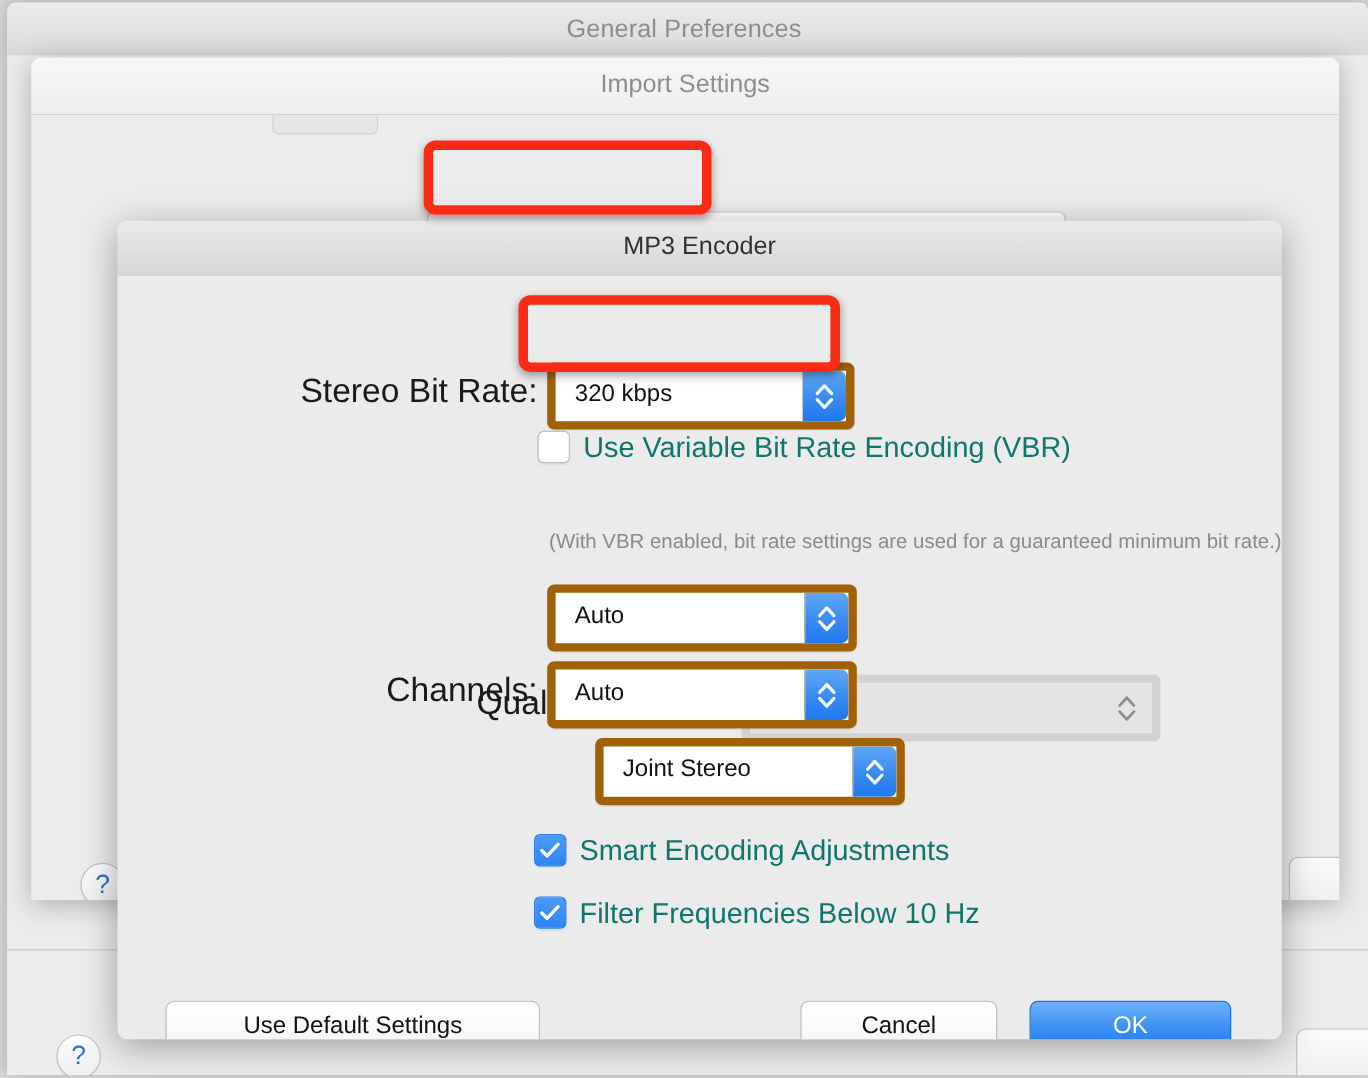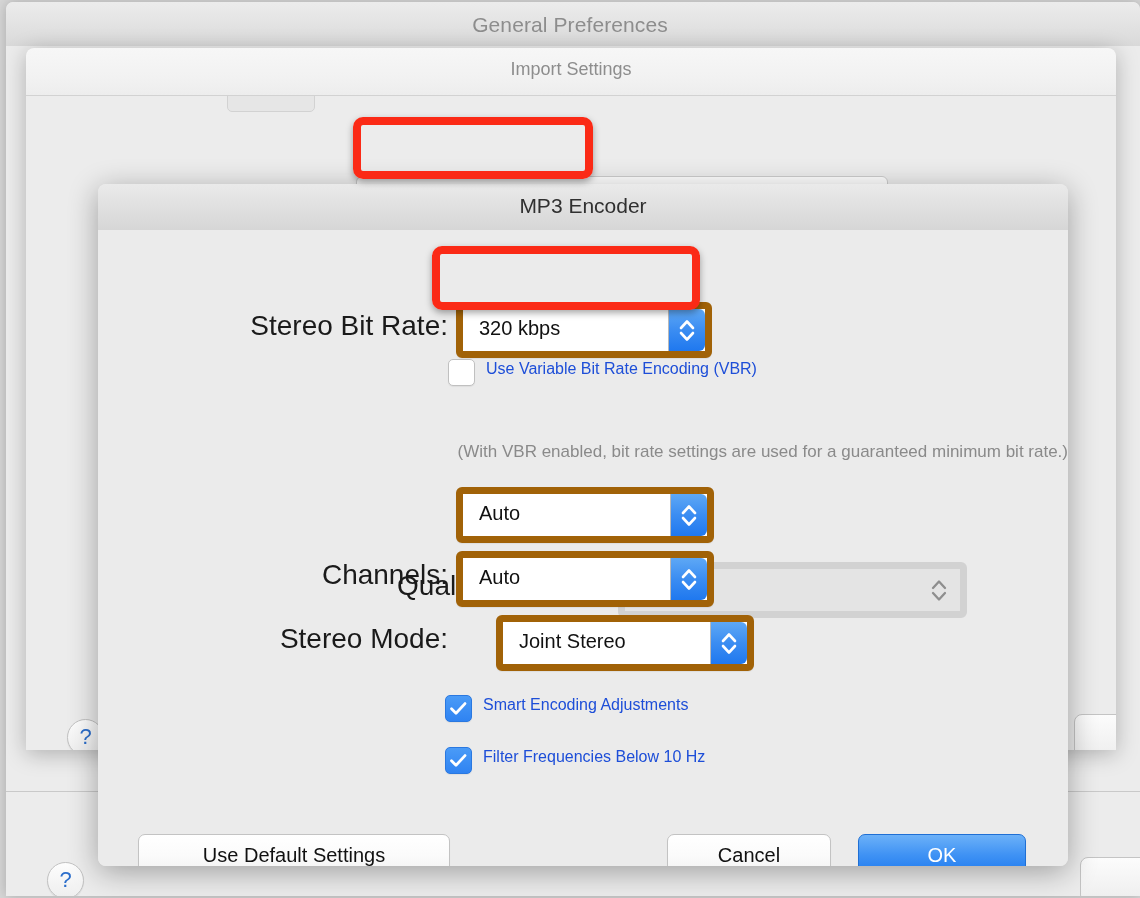--- a/index.html
+++ b/index.html
@@ -118,21 +118,21 @@
     background: linear-gradient(to bottom, #f7f7f7 0%, #f2f2f2 60%, #ededed 100%);
     border-bottom: 1px solid #d2d2d2;
     border-radius: 8px 8px 0 0;
   }
   .import-title {
     position: absolute;
     top: 11px;
     left: 0;
     width: 1090px;
     text-align: center;
-    font-size: 18px;
+    font-size: 21px;
     color: #8d8d8d;
   }
   .import-row {
     position: absolute;
     top: 128px;
     left: 0;
     width: 1090px;
     height: 42px;
   }
   .import-label {
@@ -303,22 +303,22 @@
     box-sizing: border-box;
   }
   .checkbox.checked {
     background: linear-gradient(to bottom, #4a9bf7, #2f83f2);
     border-color: #2a78e0;
   }
   .check-label {
     position: absolute;
     left: 38px;
     top: 1px;
-    font-size: 16px;
-    color: #1d4ed8;
+    font-size: 24px;
+    color: #0f766e;
     white-space: nowrap;
   }
   .hint-text {
     position: absolute;
     left: 0;
     top: 426px;
     width: 970px;
     text-align: right;
     font-size: 17px;
     color: #8a8a8a;
@@ -446,21 +446,20 @@
         <div class="stepper">
           <svg width="36" height="42" viewBox="0 0 36 42">
             <path d="M12 19 L18 12.5 L24 19" fill="none" stroke="#ffffff" stroke-width="2.6" stroke-linecap="round" stroke-linejoin="round"></path>
             <path d="M12 24 L18 30.5 L24 24" fill="none" stroke="#ffffff" stroke-width="2.6" stroke-linecap="round" stroke-linejoin="round"></path>
           </svg>
         </div>
       </div>
     </div>
 
     <div class="row" style="top:385px;">
-      <div class="row-label">Stereo Mode:</div>
       <div class="popup" style="width:232px;margin-left:40px;">
         <div class="popup-value">Joint Stereo</div>
         <div class="stepper">
           <svg width="36" height="42" viewBox="0 0 36 42">
             <path d="M12 19 L18 12.5 L24 19" fill="none" stroke="#ffffff" stroke-width="2.6" stroke-linecap="round" stroke-linejoin="round"></path>
             <path d="M12 24 L18 30.5 L24 24" fill="none" stroke="#ffffff" stroke-width="2.6" stroke-linecap="round" stroke-linejoin="round"></path>
           </svg>
         </div>
       </div>
     </div>

